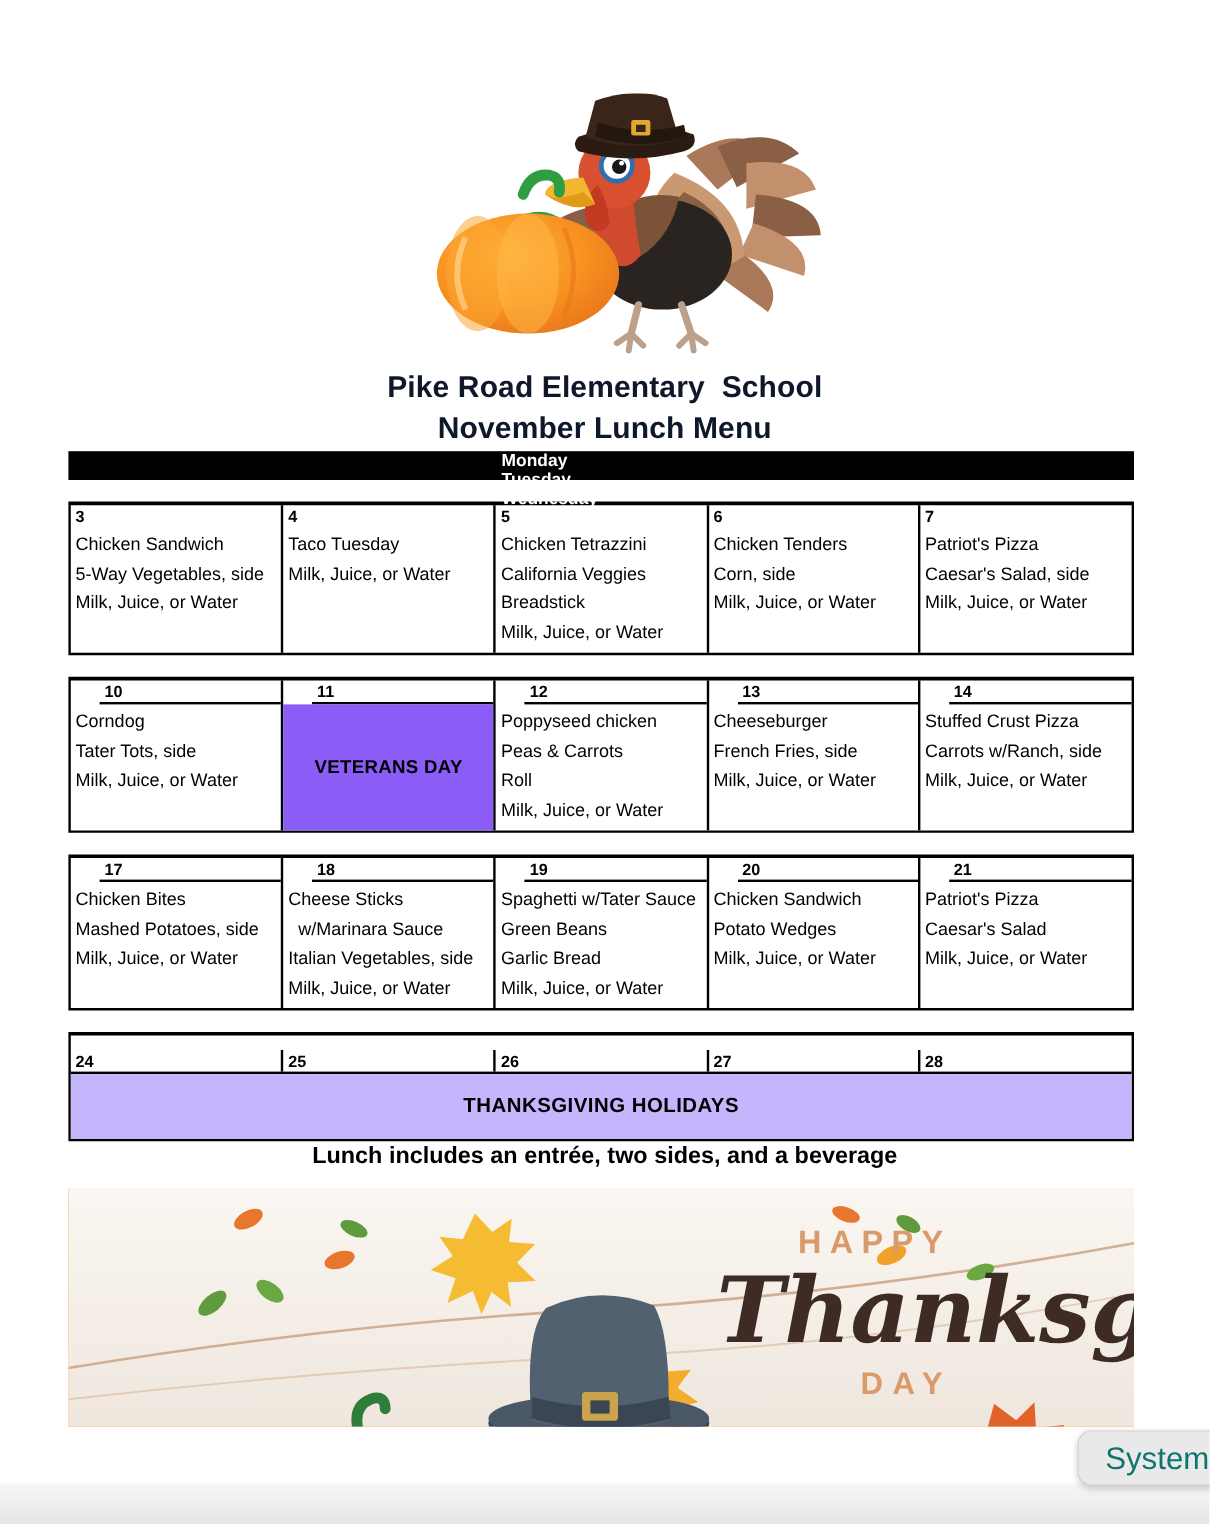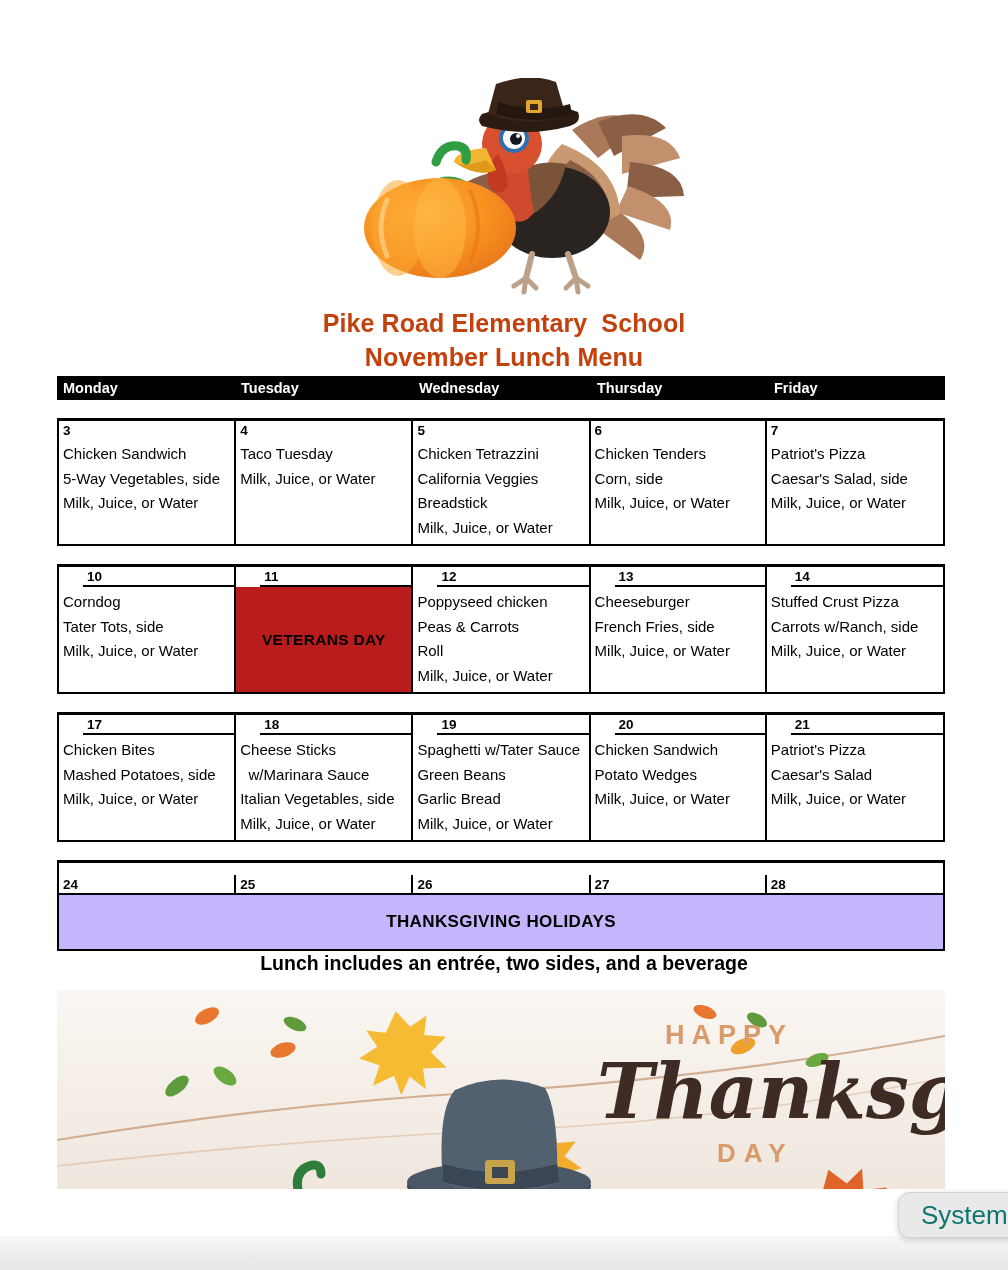--- a/index.html
+++ b/index.html
@@ -24,29 +24,29 @@
   .logo-wrap {
     position:absolute; left:336px; top:78px; width:372px; height:228px;
   }
   .logo-wrap svg { display:block; width:100%; height:100%; }
 
   
   .title-block {
     position:absolute; left:0; top:306px; width:1008px; text-align:center;
   }
   .doc-title {
-    font-size:25px; font-weight:bold; color:#c2410c; letter-spacing:.1px;
+    font-size:25px; font-weight:bold; color:#0f172a; letter-spacing:.1px;
     line-height:34px; white-space:pre;
   }
 
   
   .sheet { position:absolute; left:57px; top:376px; width:888px; }
 
   .dayhead {
-    display:flex; background:#000000; height:24px; align-items:center;
+    display:flex; background:#000000; height:24px; align-items:center;flex-direction:column;
   }
   .dayhead .dh {
     color:#ffffff; font-size:14.5px; font-weight:bold; padding-left:6px;
   }
   .c0 { width:178px; } .c1 { width:178px; } .c2 { width:178px; }
   .c3 { width:177px; } .c4 { width:177px; }
 
   .week {
     border:2.5px solid #000; border-top-width:3px;
     display:flex; background:#fff;
@@ -70,21 +70,21 @@
   .week.ruled .datenum { border-bottom:2px solid #000;margin-left:24px; }
 
   .items {
     flex:1; padding:3px 0 4px 4px;
   }
   .item {
     font-size:15px; color:#000; line-height:24.5px; white-space:pre;
   }
   .holiday-cell {
     flex:1; display:flex; align-items:center; justify-content:center;
-    background:#b91c1c;
+    background:#8b5cf6;
   }
   .holiday-label {
     font-size:15.5px; font-weight:bold; color:#000; letter-spacing:.3px;
   }
 
   
   .tg-week { display:block; }
   .tg-dates { display:flex; border-bottom:2px solid #000000;margin-top:12px; }
   .tg-dates .datenum { border-bottom:none; }
   .tg-dates .dcell { border-right:2px solid #000; }

